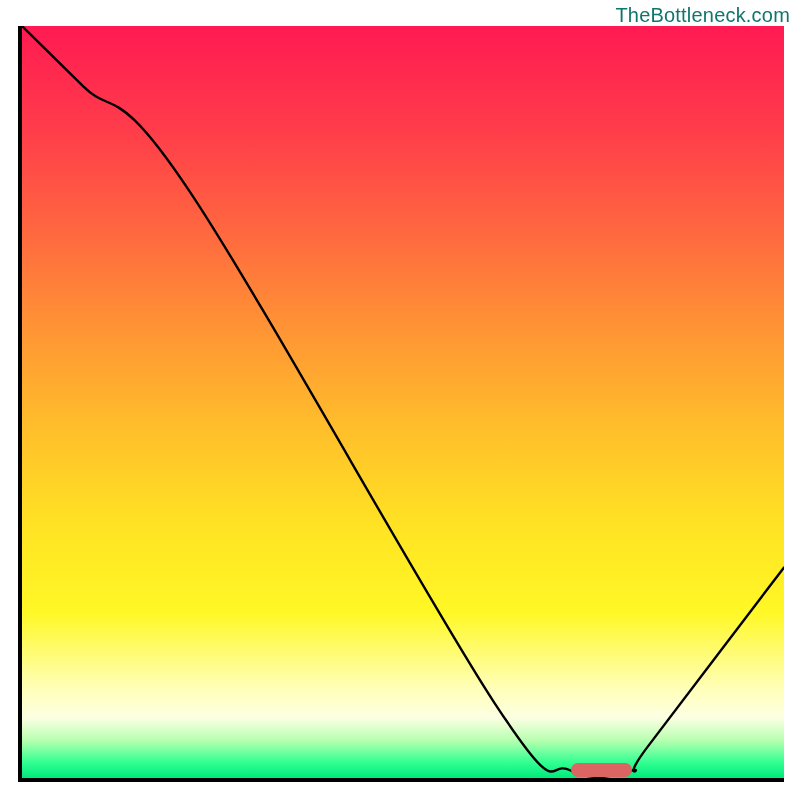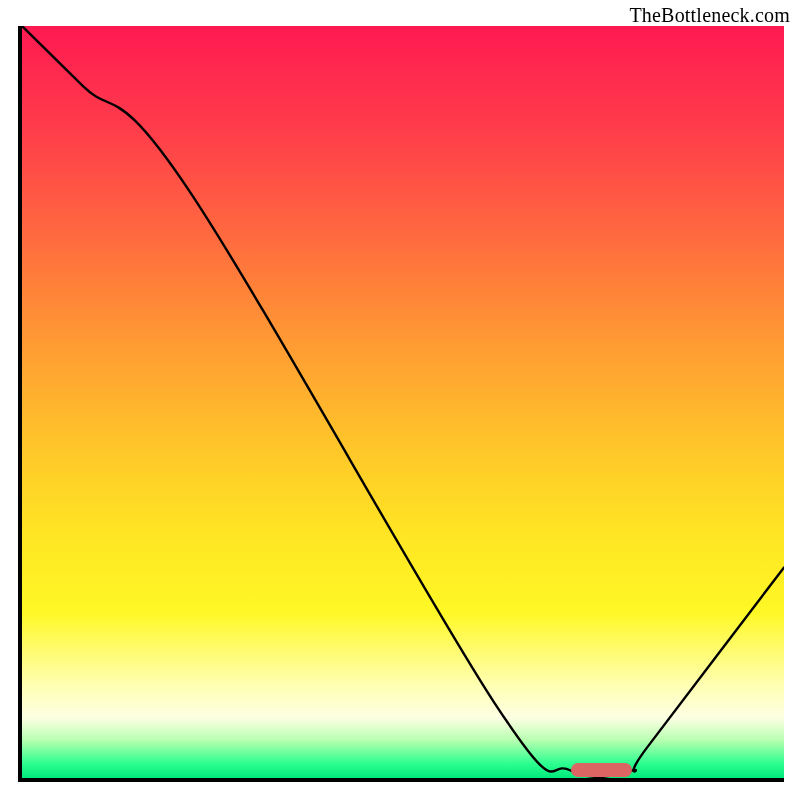--- a/index.html
+++ b/index.html
@@ -9,24 +9,23 @@
     height: 800px;
     background: #ffffff;
     font-family: Arial, Helvetica, sans-serif;
     position: relative;
   }
   .watermark {
     position: absolute;
     top: 4px;
     right: 10px;
     font-size: 20px;
-    color: #000000;
+    color: #0f766e;
     font-weight: 500;
     letter-spacing: 0.2px;
-    font-family: Liberation Serif, serif;
   }
   .plot-area {
     position: absolute;
     left: 18px;
     top: 26px;
     width: 766px;
     height: 756px;
   }
   .axis-left,
   .axis-bottom {

